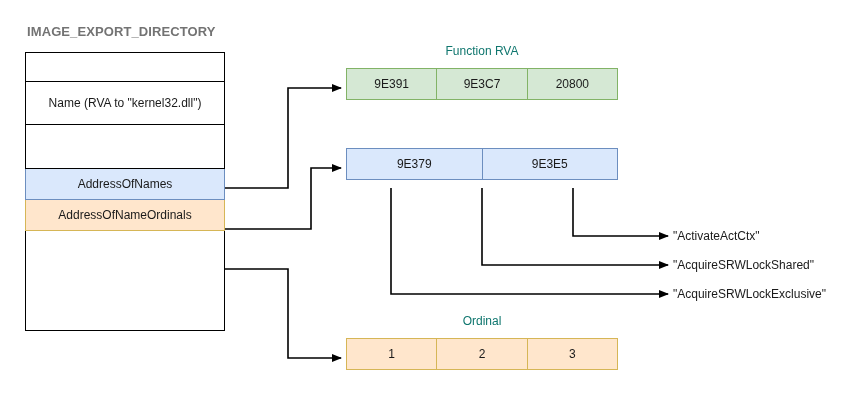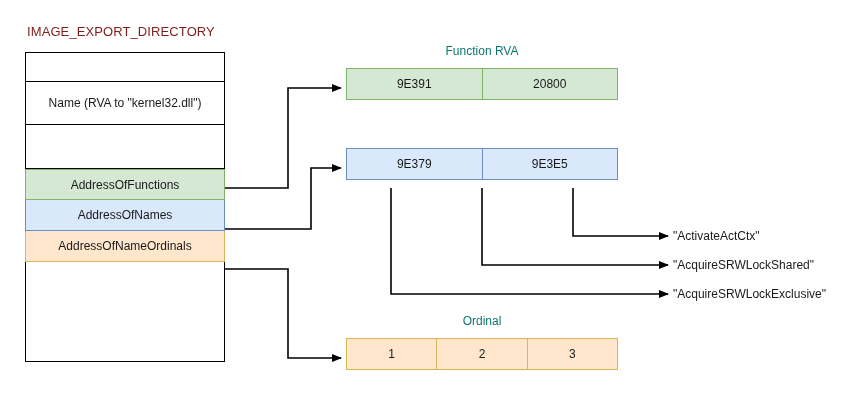--- a/index.html
+++ b/index.html
@@ -22,22 +22,22 @@
     width: 852px;
     height: 401px;
     pointer-events: none;
   }
 
   .diagram-title {
     position: absolute;
     left: 27px;
     top: 24px;
     font-size: 13px;
-    font-weight: normal;
-    color: #7f1d1d;
+    font-weight: bold;
+    color: #737373;
     letter-spacing: 0.1px;
     white-space: nowrap;
   }
 
   
   .struct {
     position: absolute;
     left: 25px;
     top: 52px;
     width: 200px;
@@ -167,29 +167,29 @@
 
     <path d="M391,188 L391,294 L668,294" fill="none" stroke="#000000" stroke-width="1.6" marker-end="url(#ah)"></path>
   </svg>
 
   <div class="diagram-title">IMAGE_EXPORT_DIRECTORY</div>
 
   <div class="struct">
     <div class="struct-row empty-a"></div>
     <div class="struct-row named">Name (RVA to "kernel32.dll")</div>
     <div class="struct-row empty-b"></div>
-    <div class="struct-row slot slot-fn">AddressOfFunctions</div>
     <div class="struct-row slot slot-nm">AddressOfNames</div>
     <div class="struct-row slot slot-or">AddressOfNameOrdinals</div>
     <div class="struct-row empty-c"></div>
   </div>
 
   <div class="array-title ttl-fn">Function RVA</div>
   <div class="array arr-fn">
     <div class="array-cell">9E391</div>
+    <div class="array-cell">9E3C7</div>
     <div class="array-cell">20800</div>
   </div>
 
   <div class="array arr-nm">
     <div class="array-cell">9E379</div>
     <div class="array-cell">9E3E5</div>
   </div>
 
   <div class="array-title ttl-or">Ordinal</div>
   <div class="array arr-or">

